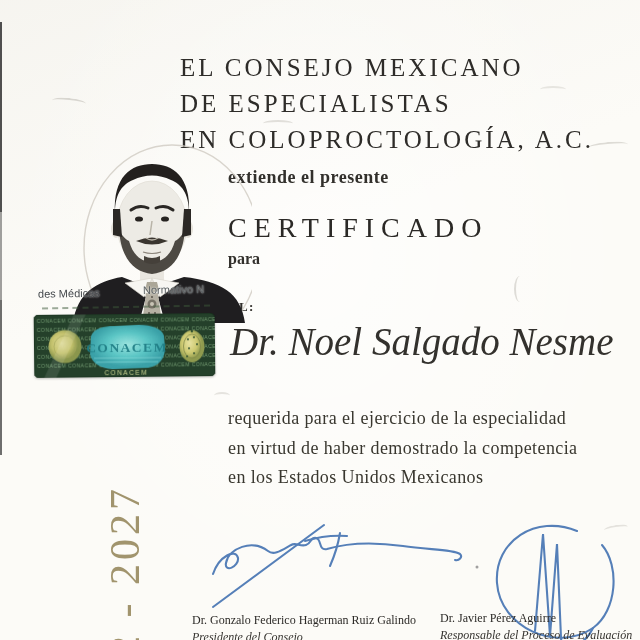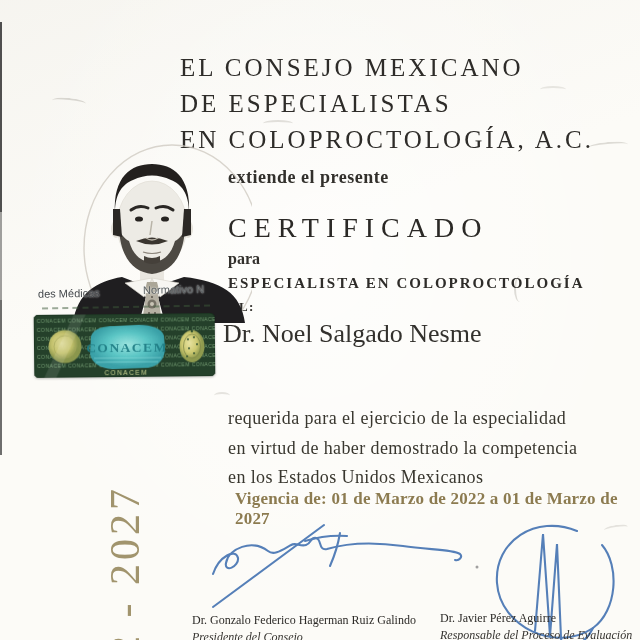--- a/index.html
+++ b/index.html
@@ -11,21 +11,21 @@
     font-family:"Liberation Serif", serif;color:#2f2d2a;
   }
   .abs{position:absolute;}
   .ctr{text-align:left;margin-top:38px;}
   .org{left:180px;top:12px;width:460px;font-size:25px;line-height:36px;letter-spacing:3px;color:#2e2c29;}
   .intro{left:228px;top:129px;width:400px;font-size:18px;font-weight:600;letter-spacing:.5px;color:#32302c;}
   .certtitle{left:228px;top:174px;width:400px;font-size:28px;letter-spacing:7px;color:#2b2926;}
   .como{left:228px;top:212px;width:400px;font-size:16px;font-weight:600;color:#32302c;}
   .spec{left:228px;top:237px;width:400px;font-size:15px;letter-spacing:2px;font-weight:600;color:#2e2c29;}
   .al{left:228px;top:261px;width:400px;font-size:13px;letter-spacing:1.5px;font-weight:600;color:#32302c;font-family:Liberation Serif, serif;}
-  .recipient{left:223px;top:281px;width:400px;font-size:26px;color:#33312d;}
+  .recipient{left:230px;top:281px;width:400px;font-size:39px;font-style:italic;color:#33312d;}
   .bodytxt{left:228px;top:366px;width:400px;font-size:18px;line-height:29.5px;letter-spacing:.4px;color:#39372f;}
   .vigencia{left:235px;top:451px;width:400px;font-size:17px;font-weight:700;letter-spacing:.2px;}
   .sig-name{font-size:12px;color:#2c2a27;}
   .sig-title{font-size:12px;font-style:italic;color:#35332f;}
   .sig-left-name{left:192px;top:575px;width:226px;}
   .sig-left-title{left:192px;top:592px;width:226px;}
   .sig-right-name{left:440px;top:573px;width:220px;}
   .sig-right-title{left:440px;top:590px;width:220px;}
   .side-year{
     left:101px;top:657px;width:200px;font-size:42px;letter-spacing:4px;
@@ -63,31 +63,29 @@
 
   <div class="abs ctr org">
     <div>EL CONSEJO MEXICANO</div>
     <div>DE ESPECIALISTAS</div>
     <div>EN COLOPROCTOLOGÍA, A.C.</div>
   </div>
 
   <div class="abs ctr intro">extiende el presente</div>
   <div class="abs ctr certtitle">CERTIFICADO</div>
   <div class="abs ctr como">para</div>
-  <div class="abs ctr spec">ESPECIALISTA EN COLOPROCTOLOGÍA</div>
   <div class="abs ctr al">AL:</div>
   <div class="abs ctr recipient">Dr. Noel Salgado Nesme</div>
 
   <div class="abs ctr bodytxt">
     <div>requerida para el ejercicio de la especialidad</div>
     <div>en virtud de haber demostrado la competencia</div>
     <div>en los Estados Unidos Mexicanos</div>
   </div>
 
-  <div class="abs ctr vigencia" style="color:#8c7b50">Vigencia de: 01 de Marzo de 2022 a 01 de Marzo de 2027</div>
 
   <div class="abs side-year" style="color:#a1946d">2 - 2027</div>
 
   <svg class="abs portrait" width="185" height="190" viewBox="0 0 185 190">
 
     <ellipse cx="105" cy="115" rx="88" ry="103" fill="none" stroke="#cfcbc2" stroke-width="1.4" opacity=".8"></ellipse>
 
     <path d="M6,190 C10,160 30,148 55,144 L68,149 C70,156 74,161 79,164 L72,190 Z" fill="#1f1e20"></path>
     <path d="M178,190 C174,160 154,148 117,144 L102,149 C100,156 96,161 91,164 L98,190 Z" fill="#1f1e20"></path>
 

